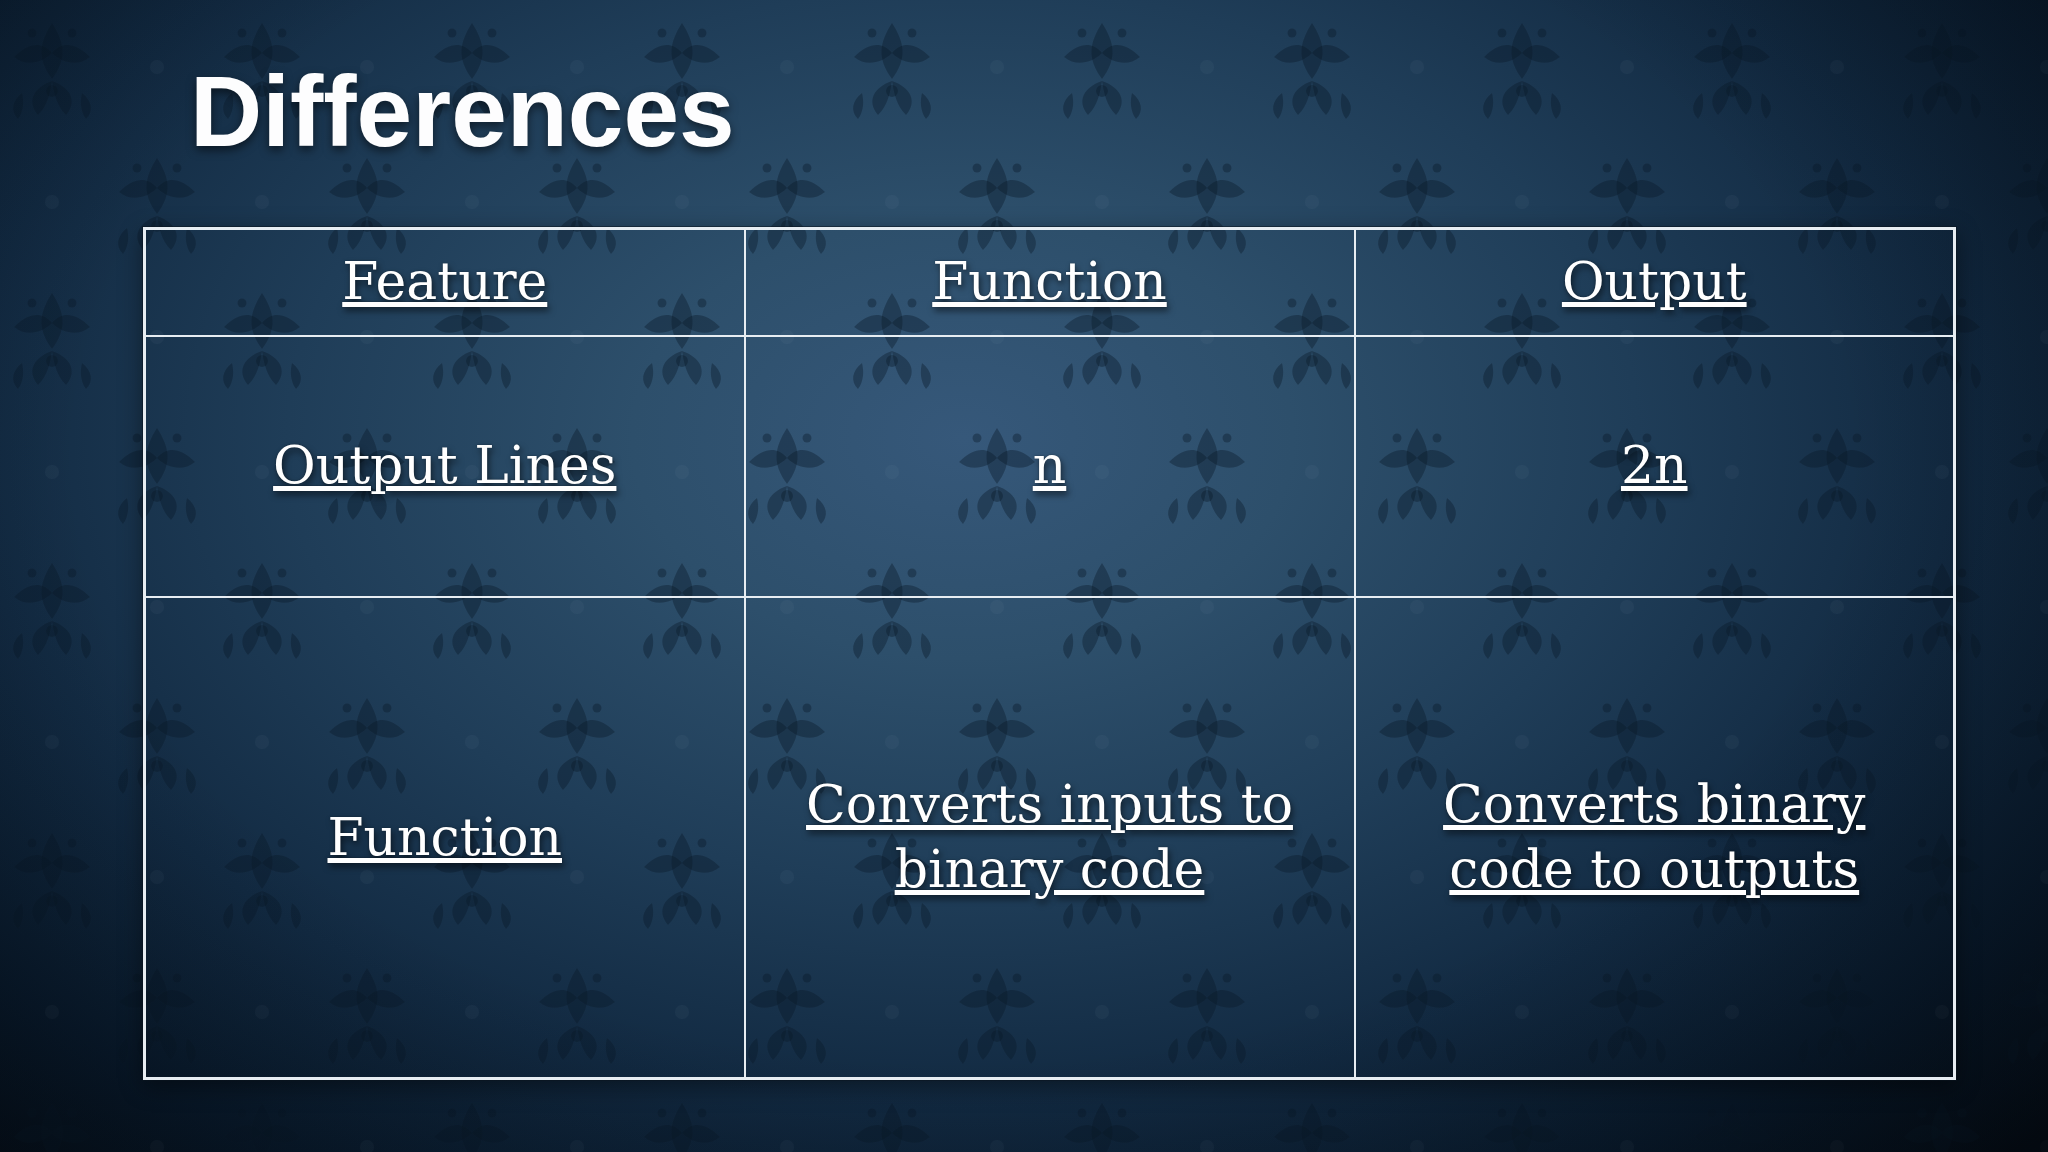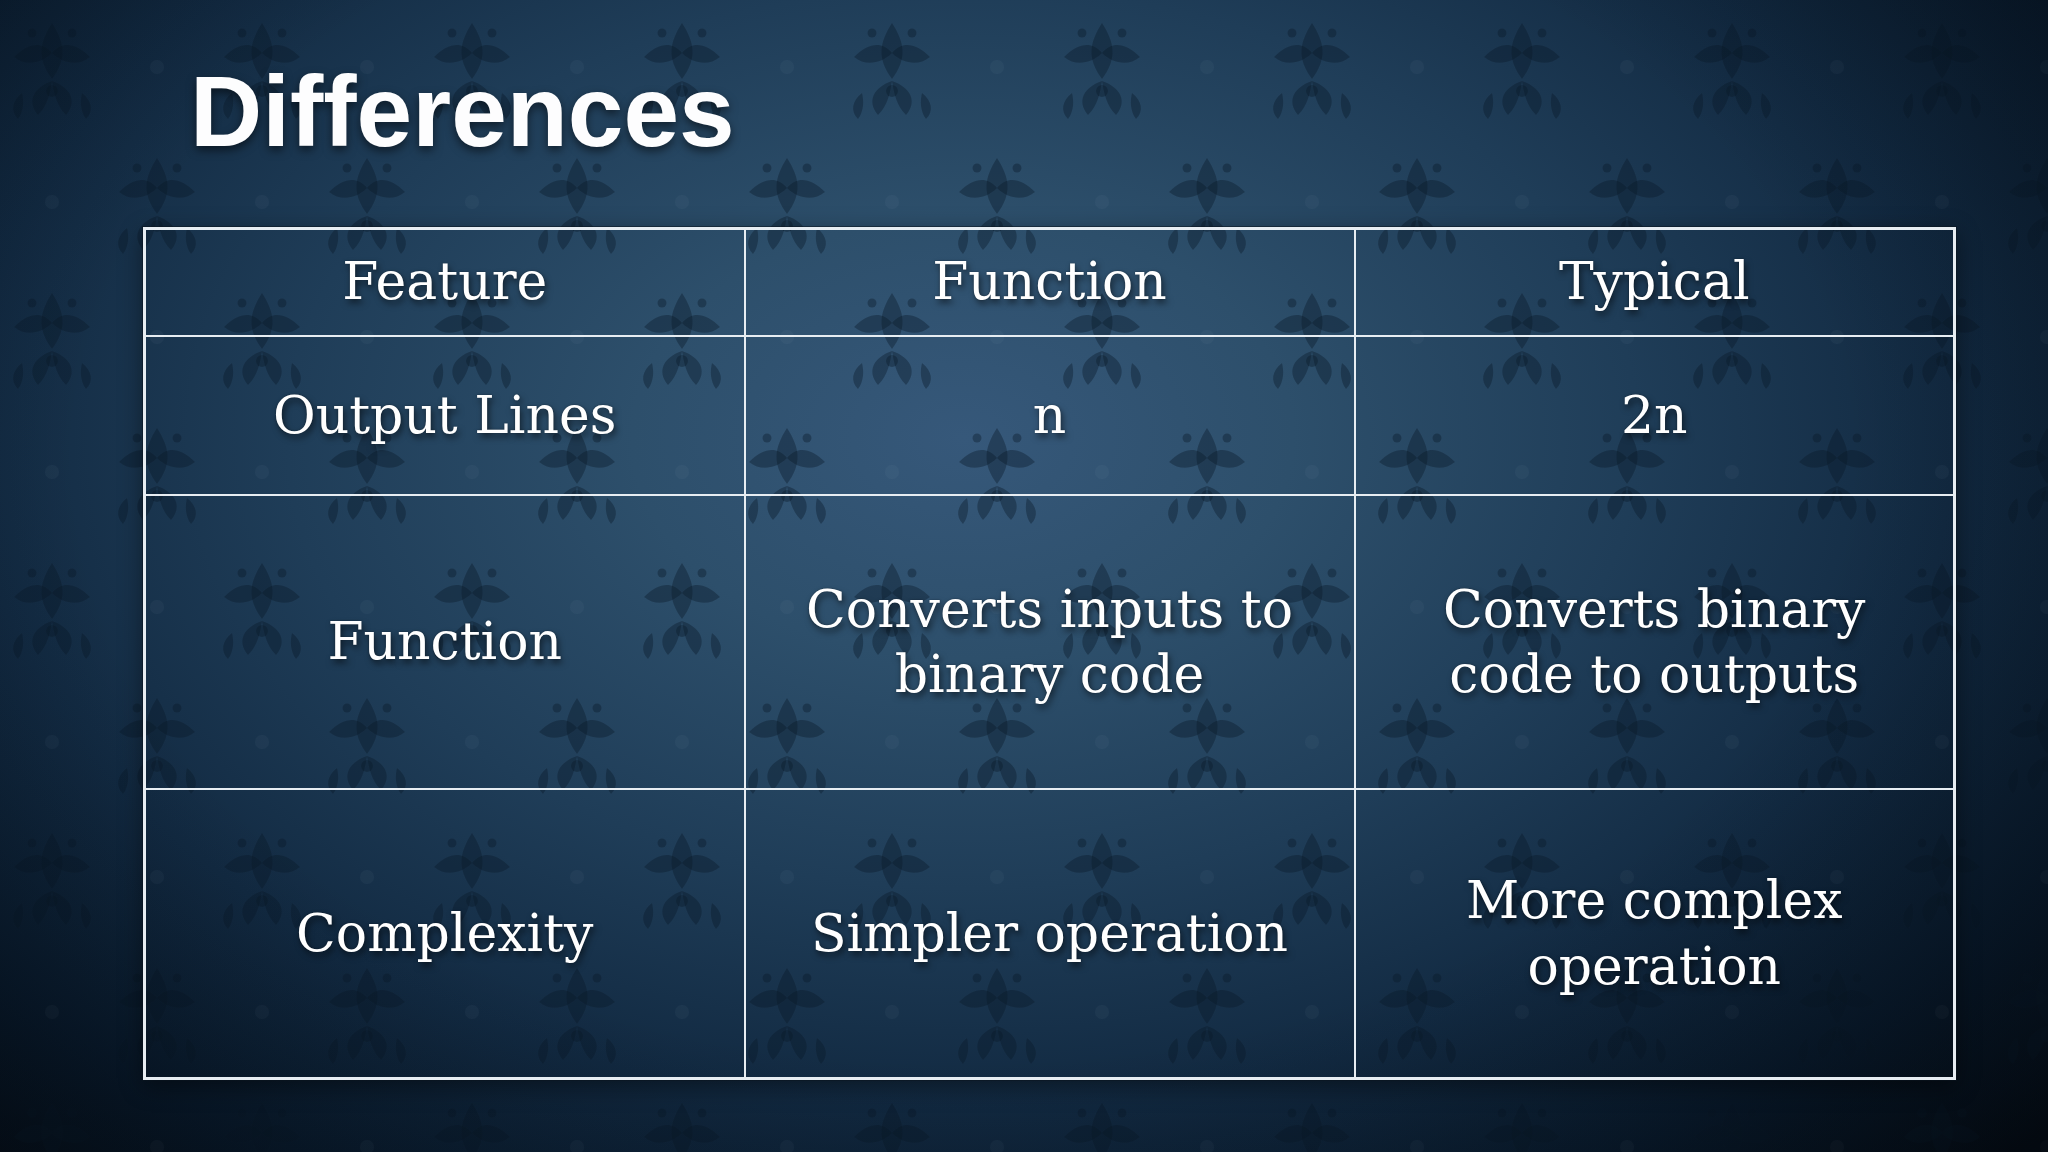--- a/index.html
+++ b/index.html
@@ -56,20 +56,21 @@
     color: #ffffff;
     font-family: "DejaVu Serif", "Liberation Serif", serif;
     font-weight: 400;
     font-size: 52px;
     line-height: 1.26;
     text-align: center;
     vertical-align: middle;
     padding: 0 14px;
     white-space: pre-line;
     text-shadow: 2px 4px 6px rgba(0,0,0,0.55), 0 0 2px rgba(0,0,0,0.35);
+    text-decoration: underline;
   }
   table.cmp { border: 3px solid #e7edf2; box-shadow: 0 0 0 1px rgba(10,20,30,0.5), 0 6px 22px rgba(0,0,0,0.45); }
   td.num {
     font-family: "Liberation Sans", sans-serif;
     font-size: 58px;
   }
   tr.hr  { height: 107px; }
   tr.r0  { height: 112px; }
   tr.r1  { height: 96px; }
   tr.r2  { height: 177px; }
@@ -118,38 +119,32 @@
   <table class="cmp">
     <colgroup>
       <col style="width:600px">
       <col style="width:610px">
       <col style="width:600px">
     </colgroup>
     <thead>
       <tr class="hr">
         <th>Feature</th>
         <th>Function</th>
-        <th>Typical</th>
+        <th>Output</th>
       </tr>
     </thead>
     <tbody>
       <tr class="r1">
         <td>Output Lines</td>
         <td class="num">n</td>
         <td class="num">2n</td>
       </tr>
       <tr class="r2">
         <td>Function</td>
         <td>Converts inputs to
 binary code</td>
         <td>Converts binary
 code to outputs</td>
       </tr>
-      <tr class="r3">
-        <td>Complexity</td>
-        <td>Simpler operation</td>
-        <td>More complex
-operation</td>
-      </tr>
     </tbody>
   </table>
 
 </div>
 
 </body></html>

